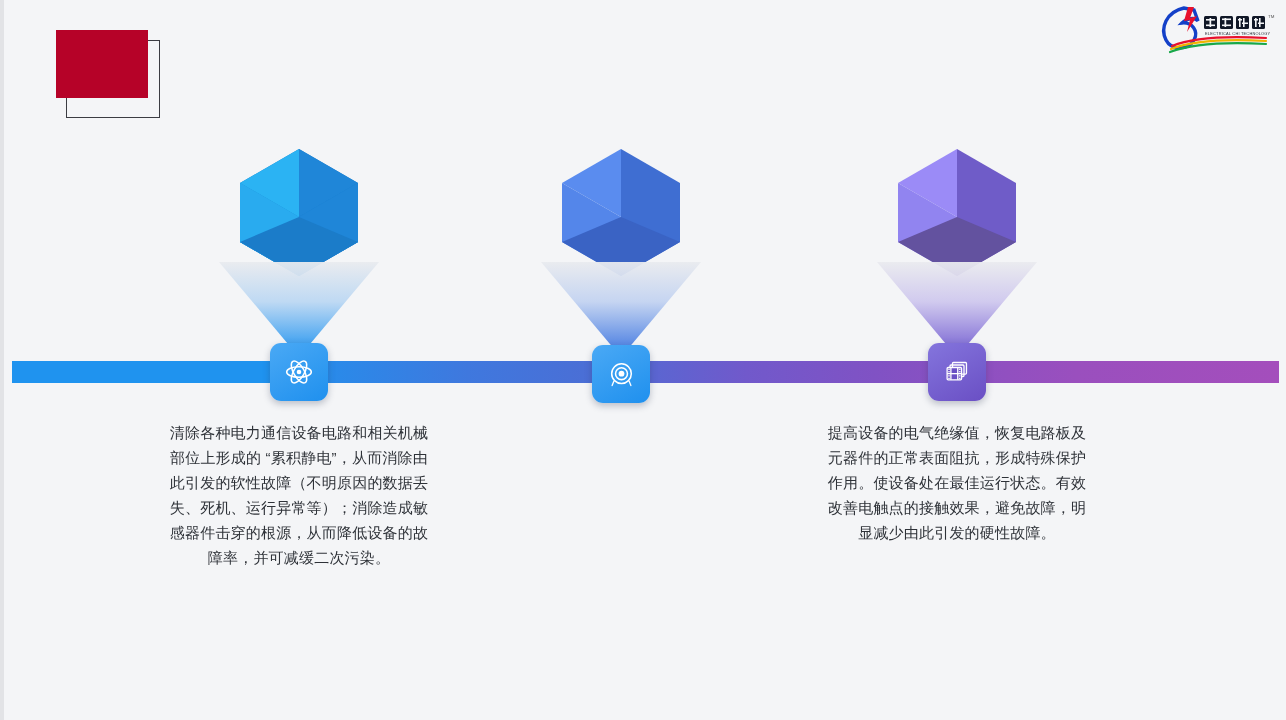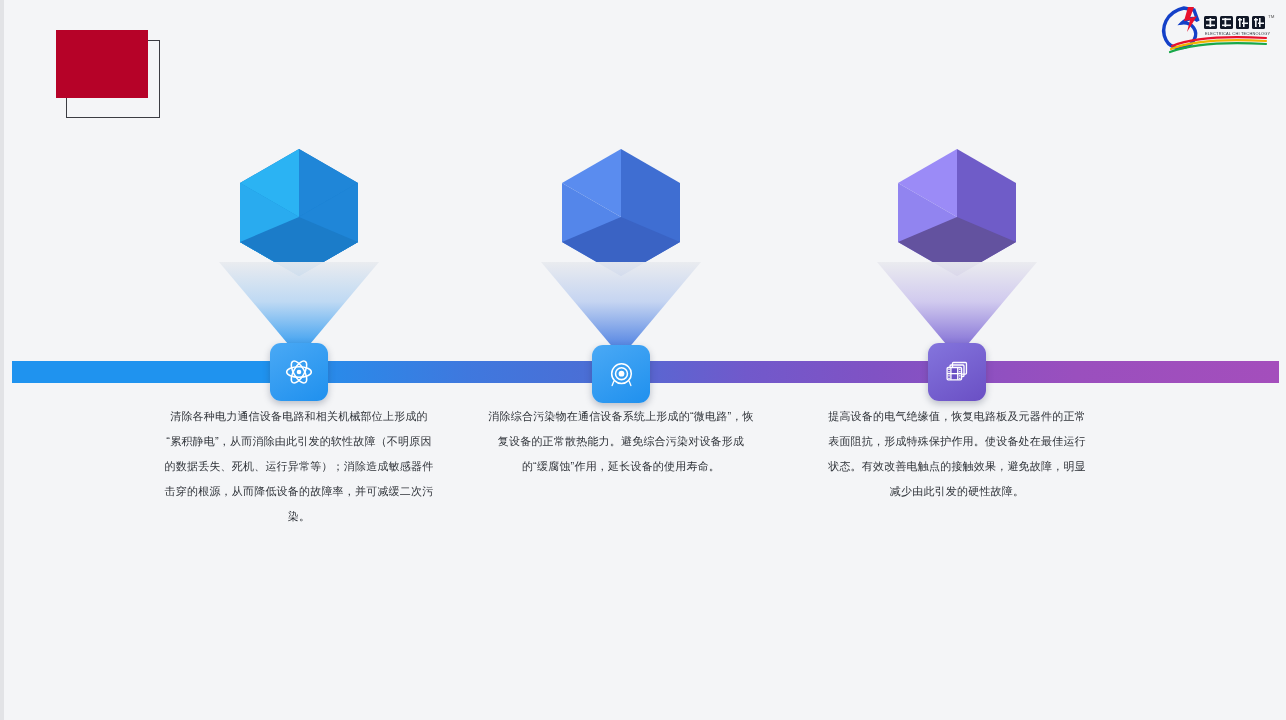--- a/index.html
+++ b/index.html
@@ -140,23 +140,23 @@
   .badge.b1 { background: linear-gradient(150deg, #4aa9f5 0%, #1f90ee 100%); }
   .badge.b2 { top: 345px; background: linear-gradient(150deg, #4aa9f5 0%, #1f90ee 100%); }
   .badge.b3 { background: linear-gradient(150deg, #8475dd 0%, #6a4fc4 100%); }
   .badge svg { display: block; }
 
   
   .m-text {
     position: absolute;
     left: 50%;
     transform: translateX(-50%);
-    top: 404px;
+    top: 420px;
     width: 272px;
-    font-size: 11px;
+    font-size: 15px;
     line-height: 25px;
     color: #2e3238;
     text-align: center;
     letter-spacing: 0.2px;
   }
   .m3 .m-text { width: 268px; }
 </style>
 </head>
 <body>
 
@@ -272,21 +272,20 @@
           <circle cx="17" cy="16" r="11.5"></circle>
           <circle cx="17" cy="16" r="7"></circle>
         </g>
         <circle cx="17" cy="16" r="3.4" fill="#ffffff"></circle>
         <g stroke="#ffffff" stroke-width="1.5" stroke-linecap="round">
           <line x1="8" y1="25" x2="6" y2="30"></line>
           <line x1="26" y1="25" x2="28" y2="30"></line>
         </g>
       </svg>
     </div>
-    <div class="m-text">消除综合污染物在通信设备系统上形成的“微电路”，恢复设备的正常散热能力。避免综合污染对设备形成的“缓腐蚀”作用，延长设备的使用寿命。</div>
   </div>
 
   <div class="milestone m3">
     <div class="cube-wrap">
       <svg class="cube-svg" viewBox="0 0 130 135">
         <polygon points="6,38 65,4 65,72" fill="#9b8bf7"></polygon>
         <polygon points="65,4 124,38 124,97 65,131 65,72" fill="#6f5cc8"></polygon>
         <polygon points="6,38 65,72 65,131 6,97" fill="#9184f0"></polygon>
         <polygon points="6,97 65,131 124,97 65,72" fill="#63529f"></polygon>
       </svg>

